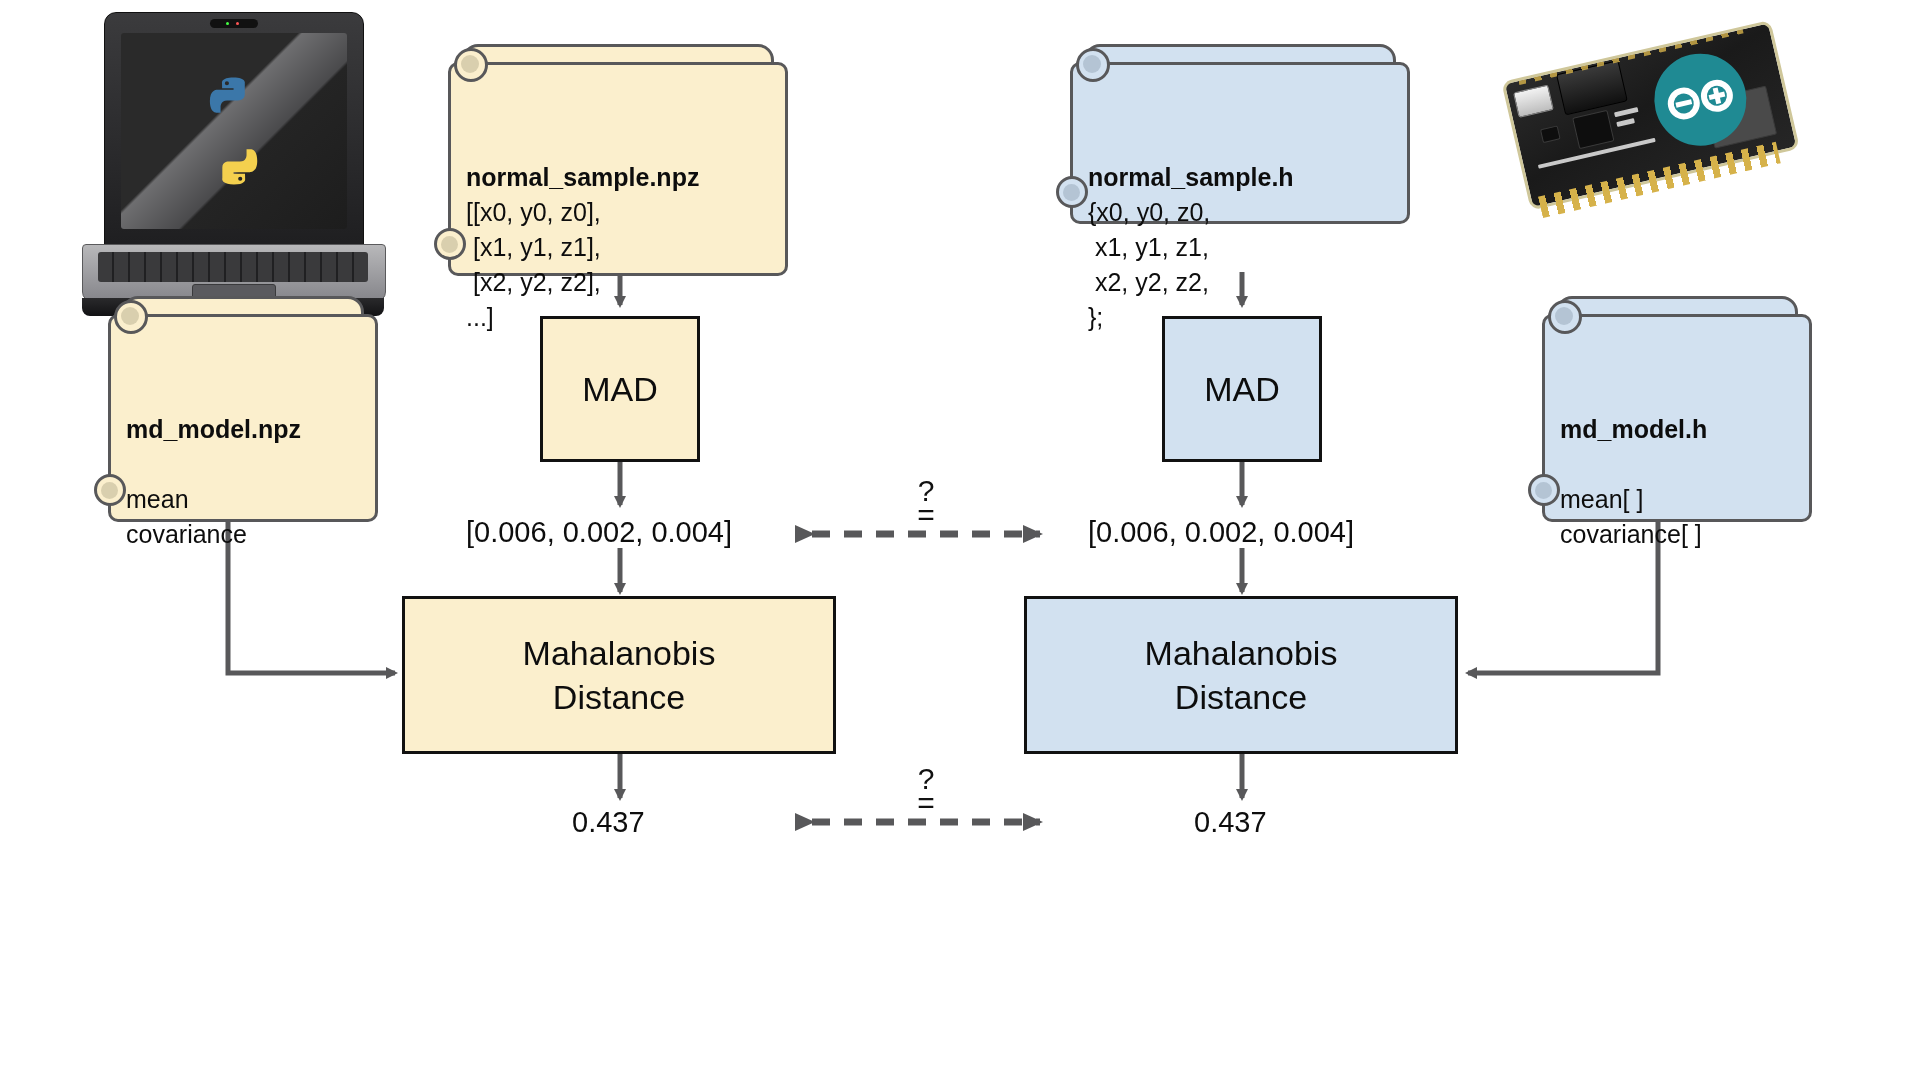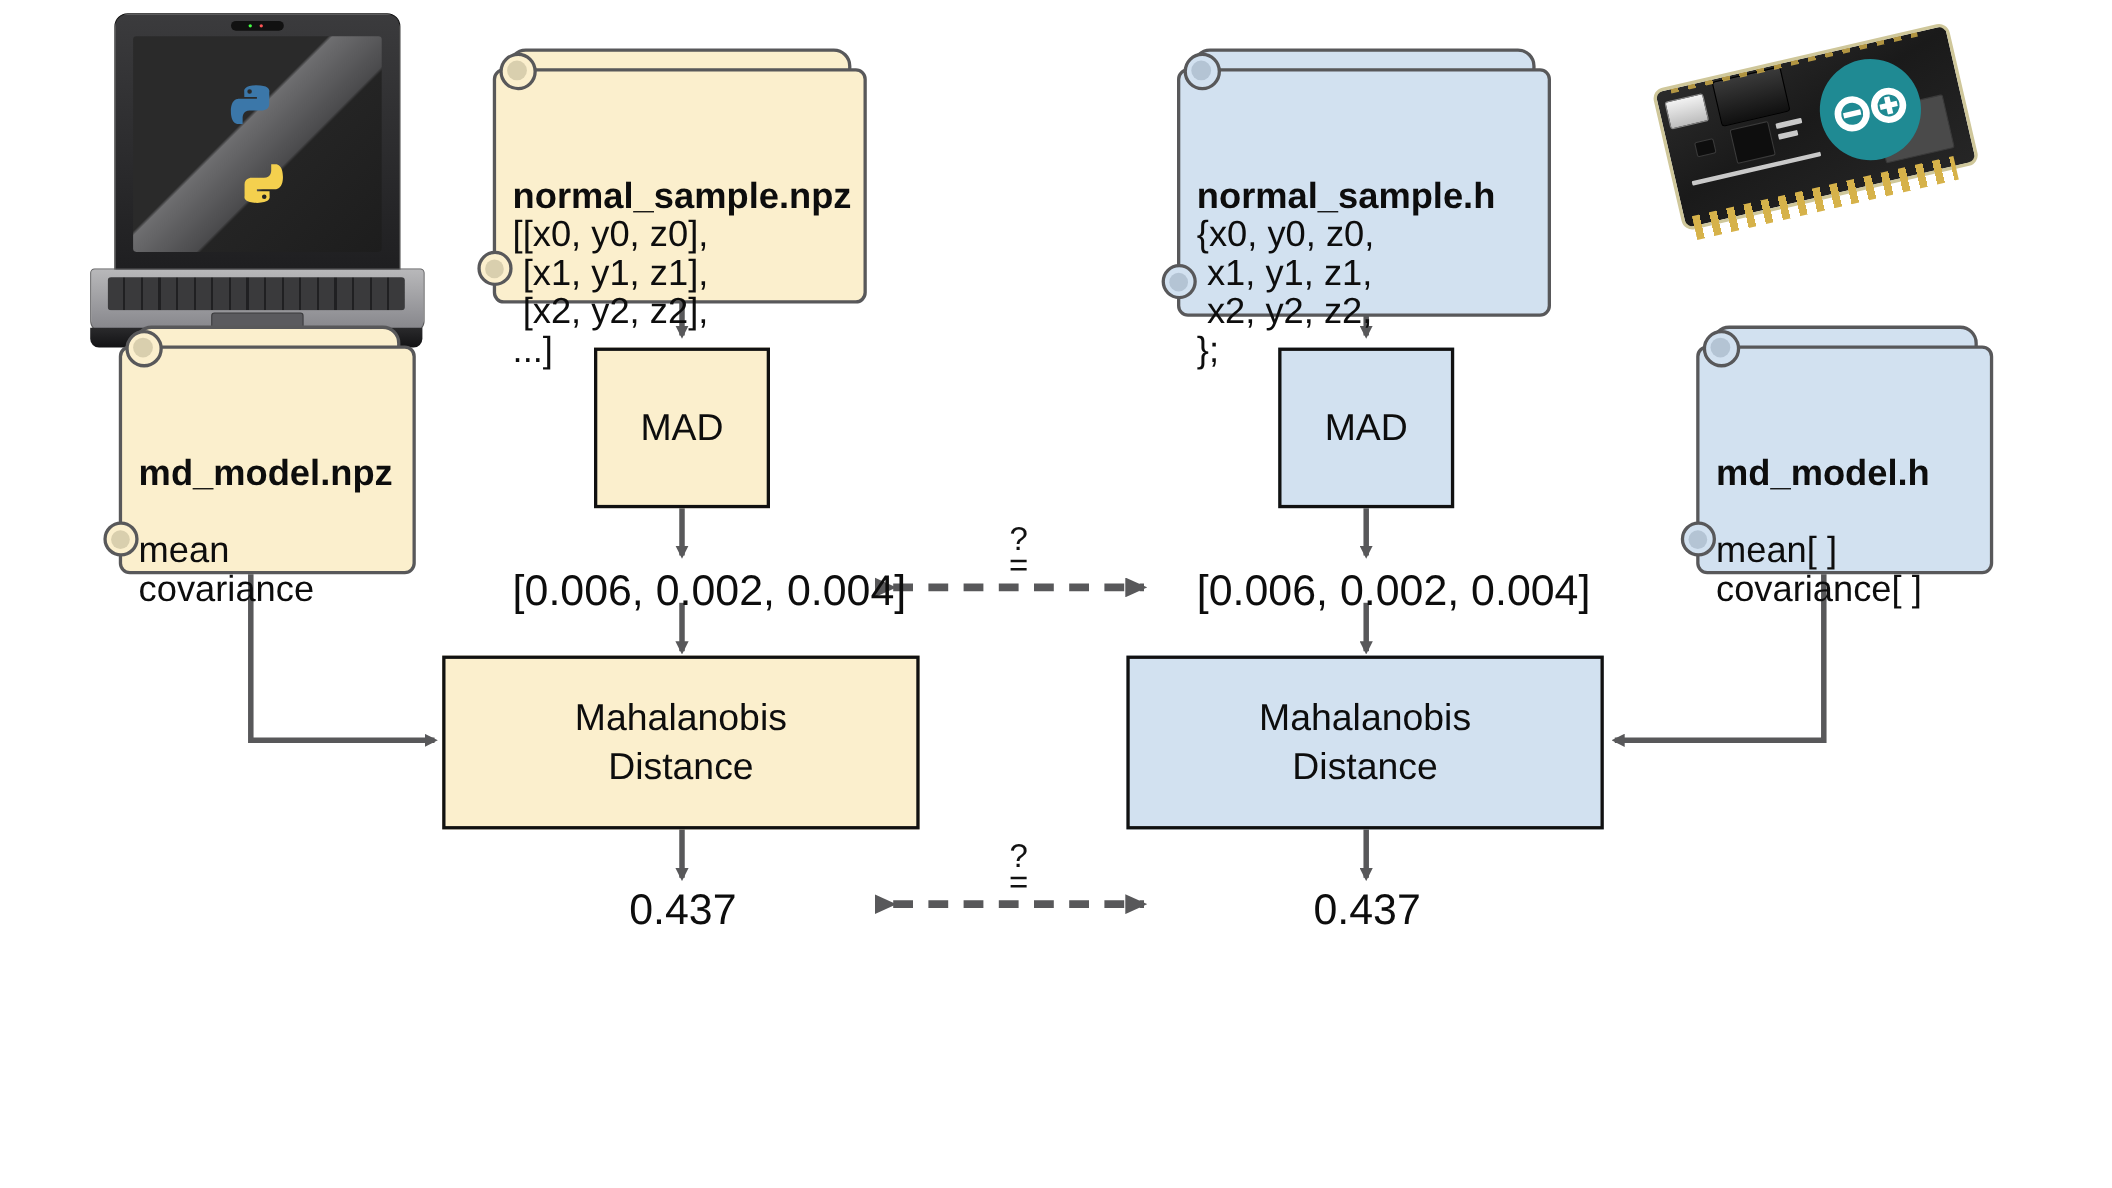--- a/index.html
+++ b/index.html
@@ -32,21 +32,21 @@
     position:absolute;left:-14px;bottom:16px;width:32px;height:32px;
     border:3px solid #58585a;border-radius:50%;
     box-sizing:border-box;
   }
   .note .curlBLi{
     position:absolute;left:-7px;bottom:23px;width:17px;height:17px;
     border-radius:50%;box-sizing:border-box;
   }
   .note .txt{
     position:absolute;left:18px;right:8px;top:46px;
-    font-size:33px;line-height:35px;color:#0d0d0d;white-space:pre;
+    font-size:25px;line-height:35px;color:#0d0d0d;white-space:pre;
   }
   .note .ttl{font-weight:bold;display:block;}
 
   
   .cream .body,.cream .topbar{background:#fbefcd;}
   .cream .curlTL,.cream .curlBL{background:#fbefcd;}
   .cream .curlTLi,.cream .curlBLi{background:#d9cfae;}
   .blue .body,.blue .topbar{background:#d2e1f0;}
   .blue .curlTL,.blue .curlBL{background:#d2e1f0;}
   .blue .curlTLi,.blue .curlBLi{background:#b4c4d4;}
@@ -54,21 +54,21 @@
   
   .pbox{position:absolute;box-sizing:border-box;border:3px solid #111;
         display:flex;align-items:center;justify-content:center;
         text-align:center;color:#0d0d0d;}
   .pbox.cream{background:#fbefcd;}
   .pbox.blue{background:#d2e1f0;}
   .mad{font-size:34px;}
   .mahal{font-size:34px;line-height:44px;}
 
   
-  .val{position:absolute;font-size:39px;color:#0d0d0d;white-space:nowrap;}
+  .val{position:absolute;font-size:29px;color:#0d0d0d;white-space:nowrap;}
 
   
   .qeq{position:absolute;text-align:center;line-height:1;color:#111;}
   .qeq .q{display:block;font-size:30px;line-height:26px;}
   .qeq .e{display:block;font-size:30px;line-height:22px;}
 
   svg.lay{position:absolute;left:0;top:0;width:1920px;height:1080px;
           pointer-events:none;}
 
   
@@ -212,21 +212,21 @@
     <div class="curlBL"></div>
     <div class="curlBLi"></div>
     <div class="txt">
       <span class="ttl">normal_sample.npz</span><span>[[x0, y0, z0],</span>
 <span> [x1, y1, z1],</span>
 <span> [x2, y2, z2],</span>
 <span>...]</span>
     </div>
   </div>
 
-  <div class="note blue" style="left:1070px;top:44px;width:340px;height:244px;padding-left:15px;">
+  <div class="note blue" style="left:1070px;top:44px;width:340px;height:180px;padding-left:15px;">
     <div class="topbar"></div>
     <div class="body"></div>
     <div class="curlTL"></div>
     <div class="curlTLi"></div>
     <div class="curlBL"></div>
     <div class="curlBLi"></div>
     <div class="txt">
       <span class="ttl">normal_sample.h</span><span>{x0, y0, z0,</span>
 <span> x1, y1, z1,</span>
 <span> x2, y2, z2,</span>

